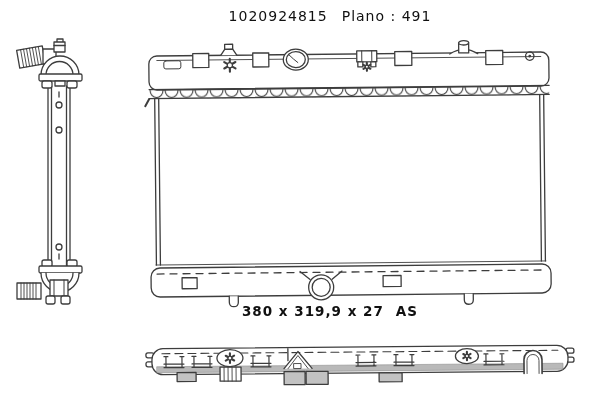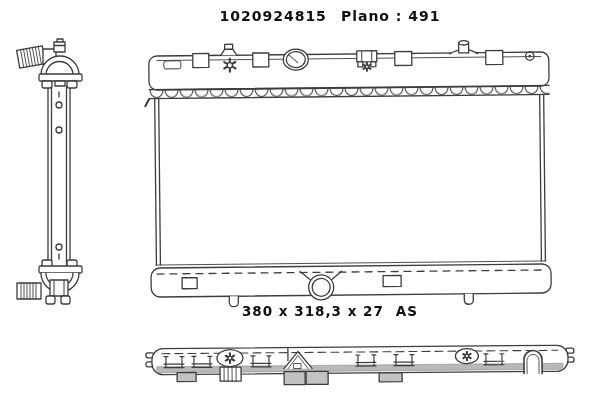--- a/index.html
+++ b/index.html
@@ -1,19 +1,19 @@
 <!DOCTYPE html>
 <html><head>
 <meta charset="utf-8">
 <style>
   html,body{margin:0;padding:0;}
   body{width:600px;height:400px;background:#ffffff;font-family:"DejaVu Sans",sans-serif;}
   .stage{position:relative;width:600px;height:400px;background:#ffffff;overflow:hidden;}
   .title-row{position:absolute;top:8px;left:110px;width:440px;display:flex;justify-content:center;gap:14px;
-    font-weight:700;font-size:14px;letter-spacing:1px;color:#101010;}
+    font-weight:400;font-size:14px;letter-spacing:1px;color:#101010;}
   .dims-row{position:absolute;top:303px;left:110px;width:440px;display:flex;justify-content:center;gap:12px;
     font-weight:700;font-size:13.5px;letter-spacing:1px;color:#101010;}
   svg{position:absolute;top:0;left:0;}
   svg *{vector-effect:non-scaling-stroke;}
 </style>
 </head>
 <body>
 
 <div class="stage">
 
@@ -196,17 +196,17 @@
       </g>
 
       <g>
         <path d="M524,375 V361 a9,9 0 0 1 18,0 V375" fill="#ffffff" stroke-width="1.6"></path>
         <path d="M527,375 V362 a6,6 0 0 1 12,0 V375" stroke-width="0.9"></path>
       </g>
     </g>
   </svg>
 
   <div class="dims-row">
-    <span>380 x 318,3 x 27</span>
+    <span>380 x 319,9 x 27</span>
     <span>AS</span>
   </div>
 
 </div>
 
 </body></html>

